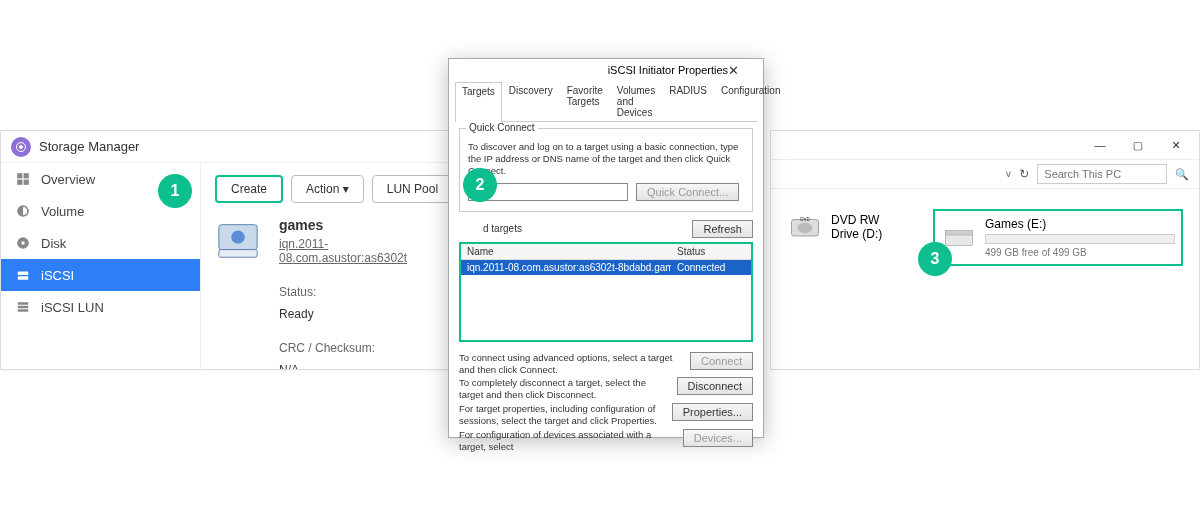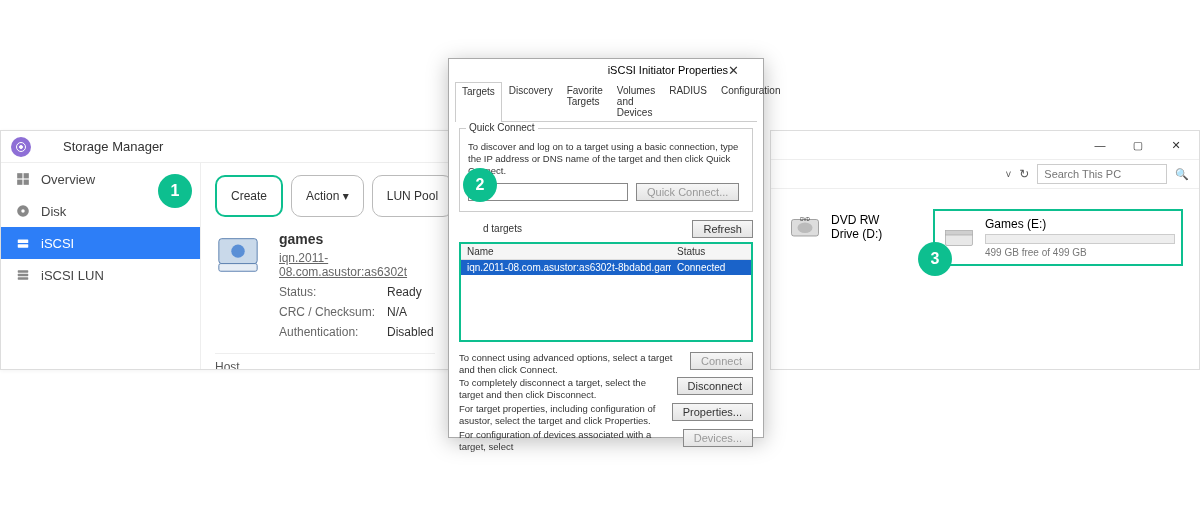--- a/index.html
+++ b/index.html
@@ -1,36 +1,36 @@
 <!DOCTYPE html>
 <html><head>
 <meta charset="utf-8">
 <style>
   * { box-sizing: border-box; margin: 0; padding: 0; font-family: "Segoe UI", Arial, sans-serif; }
   body { width: 1200px; height: 508px; background: #fff; position: relative; overflow: hidden; }
 
   
   .sm-window { position: absolute; left: 0; top: 130px; width: 450px; height: 240px; border: 1px solid #ddd; background: #fff; box-shadow: 0 1px 4px rgba(0,0,0,.05); }
-  .sm-titlebar { height: 32px; display: flex; align-items: center; padding: 0 10px; border-bottom: 1px solid #eee; gap: 24px; }
+  .sm-titlebar { height: 32px; display: flex; align-items: center; padding: 0 10px; border-bottom: 1px solid #eee; }
   .sm-app-icon { width: 20px; height: 20px; border-radius: 50%; background: #8e6fd6; margin-right: 8px; display:flex;align-items:center;justify-content:center;color:#fff;font-size:12px; }
   .sm-title { font-size: 13px; color: #333; }
   .sm-body { display: flex; height: calc(100% - 32px); }
   .sm-sidebar { width: 200px; border-right: 1px solid #eee; }
   .sm-side-item { display: flex; align-items: center; gap: 10px; padding: 8px 14px; font-size: 13px; color: #444; cursor: pointer; }
   .sm-side-item.active { background: #2d7ef7; color: #fff; }
   .sm-side-ico { width: 16px; height: 16px; display:inline-flex;align-items:center;justify-content:center; }
   .sm-main { flex: 1; padding: 12px 14px; position: relative; overflow:hidden;}
   .sm-toolbar { display: flex; gap: 8px; margin-bottom: 14px; }
-  .sm-btn { font-size: 12px; padding: 12px 14px; border: 1px solid #bbb; background: #fff; border-radius: 10px; cursor: pointer; color:#333; white-space:nowrap;}
+  .sm-btn { font-size: 12px; padding: 5px 14px; border: 1px solid #bbb; background: #fff; border-radius: 4px; cursor: pointer; color:#333; white-space:nowrap;}
   .sm-btn.hl { border: 2px solid #0dbf8f; }
   .sm-detail { display: flex; gap: 18px; }
   .sm-disk-ico { width: 46px; height: 46px; }
   .sm-fields { font-size: 12px; color: #333; }
   .sm-fields .name { font-size: 14px; font-weight:600; margin-bottom: 4px; }
-  .sm-fields .row { display: flex; gap: 8px; margin-top: 6px; }
+  .sm-fields .row { display: flex; gap: 8px; margin-top: 20px; flex-direction: column; }
   .sm-fields .lab { width: 100px; color: #666; }
   .sm-host { margin-top: 14px; border-top:1px solid #eee; padding-top:6px; font-size:12px;color:#555; }
 
   
   .badge { position: absolute; width: 34px; height: 34px; border-radius: 50%; background: #0dbf8f; color:#fff; display:flex; align-items:center; justify-content:center; font-size:16px; font-weight:600; z-index:50; }
 
   
   .ini-window { position: absolute; left: 448px; top: 58px; width: 316px; height: 380px; background: #fff; border: 1px solid #aaa; box-shadow: 0 4px 20px rgba(0,0,0,.25); z-index:20; }
   .ini-titlebar { height: 22px; display:flex; align-items:center; justify-content:flex-end; padding: 0 24px; font-size: 11px; }
   .ini-close { font-size:13px; cursor:pointer; color:#333; }
@@ -95,20 +95,28 @@
               <rect x="13" y="2" width="9" height="9"></rect>
               <rect x="2" y="13" width="9" height="9"></rect>
               <rect x="13" y="13" width="9" height="9"></rect>
             </svg>
           </span>
         <span>Overview</span>
       </div>
       <div class="sm-side-item">
         <span class="sm-side-ico">
             <svg width="14" height="14" viewBox="0 0 24 24" fill="#888">
+              <path d="M12 2a10 10 0 100 20 10 10 0 000-20zm0 3a7 7 0 010 14V5z"></path>
+            </svg>
+          </span>
+        <span>Volume</span>
+      </div>
+      <div class="sm-side-item">
+        <span class="sm-side-ico">
+            <svg width="14" height="14" viewBox="0 0 24 24" fill="#888">
               <circle cx="12" cy="12" r="10"></circle>
               <circle cx="12" cy="12" r="3" fill="#fff"></circle>
             </svg>
           </span>
         <span>Disk</span>
       </div>
       <div class="sm-side-item active">
         <span class="sm-side-ico">
             <svg width="14" height="14" viewBox="0 0 24 24" fill="#fff">
               <rect x="3" y="6" width="18" height="6" rx="1"></rect>
@@ -207,21 +215,21 @@
 
     <div class="ini-btnrow" style="margin-top:10px;">
       <div class="ini-hint">To connect using advanced options, select a target and then click Connect.</div>
       <button class="ini-winbtn disabled">Connect</button>
     </div>
     <div class="ini-btnrow">
       <div class="ini-hint">To completely disconnect a target, select the target and then click Disconnect.</div>
       <button class="ini-winbtn">Disconnect</button>
     </div>
     <div class="ini-btnrow">
-      <div class="ini-hint">For target properties, including configuration of asustor, select the target and click Properties.</div>
+      <div class="ini-hint">For target properties, including configuration of sessions, select the target and click Properties.</div>
       <button class="ini-winbtn">Properties...</button>
     </div>
     <div class="ini-btnrow">
       <div class="ini-hint">For configuration of devices associated with a target, select</div>
       <button class="ini-winbtn disabled">Devices...</button>
     </div>
   </div>
 </div>
 <div class="badge" style="left:463px; top:168px;">2</div>
 

